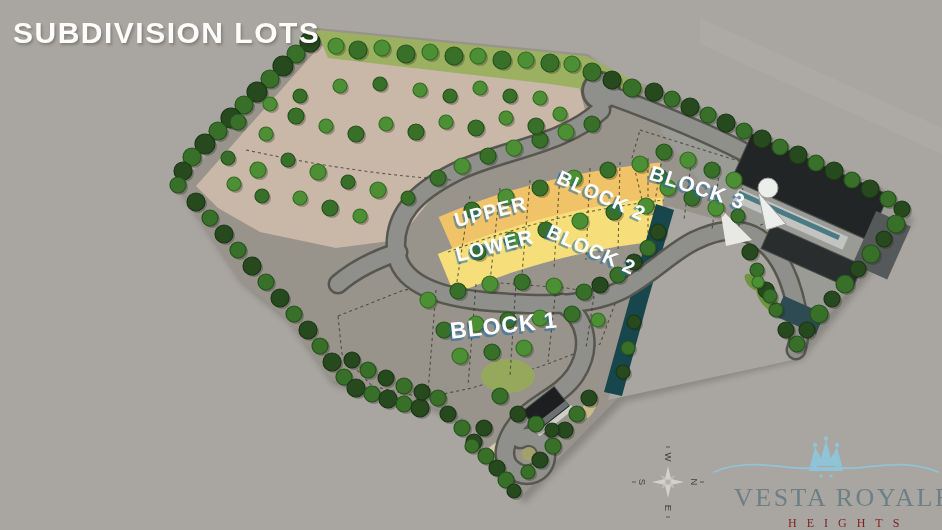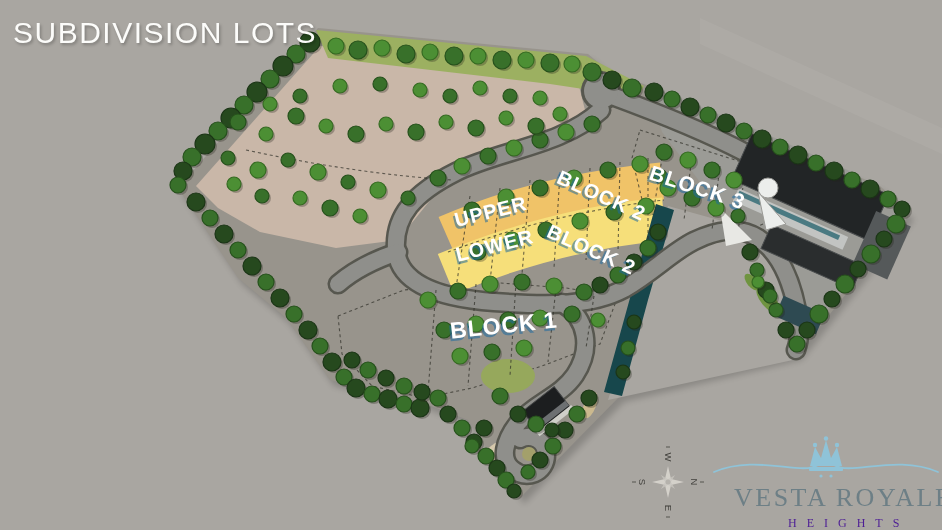--- a/index.html
+++ b/index.html
@@ -1,21 +1,21 @@
 <!DOCTYPE html>
 <html><head>
 <meta charset="utf-8">
 <style>
   html,body{margin:0;padding:0;}
   body{width:942px;height:530px;overflow:hidden;position:relative;
        background:#a9a6a1;font-family:"Liberation Sans",sans-serif;}
   .stage{position:absolute;inset:0;width:942px;height:530px;}
   #map{position:absolute;top:0;left:0;}
   .page-title{position:absolute;top:16px;left:13px;margin:0;color:#fcfcfa;
-      font-size:30px;font-weight:400;letter-spacing:1.5px;
+      font-size:30px;font-weight:700;letter-spacing:1.5px;
       text-shadow:1.5px 2px 3px rgba(0,0,0,0.25);
       font-family:"Liberation Sans",sans-serif;}
   .lbl,.lblS{font-family:"Liberation Sans",sans-serif;font-weight:bold;
       text-anchor:middle;dominant-baseline:middle;letter-spacing:1px;}
   .lbl{fill:#ffffff;}
   .lblS{fill:rgba(30,105,160,0.55);}
   .lot{stroke:#2f2f28;stroke-width:1.1;stroke-dasharray:3 3;fill:none;opacity:.7;}
   .roadC{stroke:#57574f;stroke-width:21;fill:none;stroke-linecap:round;}
   .roadF{stroke-width:16;fill:none;stroke-linecap:round;}
   .compass-letter{font-size:9.5px;fill:#403f3b;text-anchor:middle;
@@ -544,16 +544,16 @@
       <path d="M102,32 L107,13 L113,24 L118,6 L123,24 L129,13 L134,32 Z"></path>
       <circle cx="107" cy="11" r="2.2"></circle>
           <circle cx="118" cy="4.5" r="2.2"></circle>
           <circle cx="129" cy="11" r="2.2"></circle>
       <rect x="101" y="33" width="34" height="4" rx="1"></rect>
       <circle cx="113" cy="42" r="1.6"></circle>
           <circle cx="123" cy="42" r="1.6"></circle>
     </g>
   </svg>
   <div class="name" style="color: rgb(109, 127, 134);">VESTA ROYALE</div>
-  <div class="sub" style="color: #4c1d95;">HEIGHTS</div>
+  <div class="sub" style="color: #7f1d1d;">HEIGHTS</div>
 </div>
 
 </div>
 
 </body></html>

